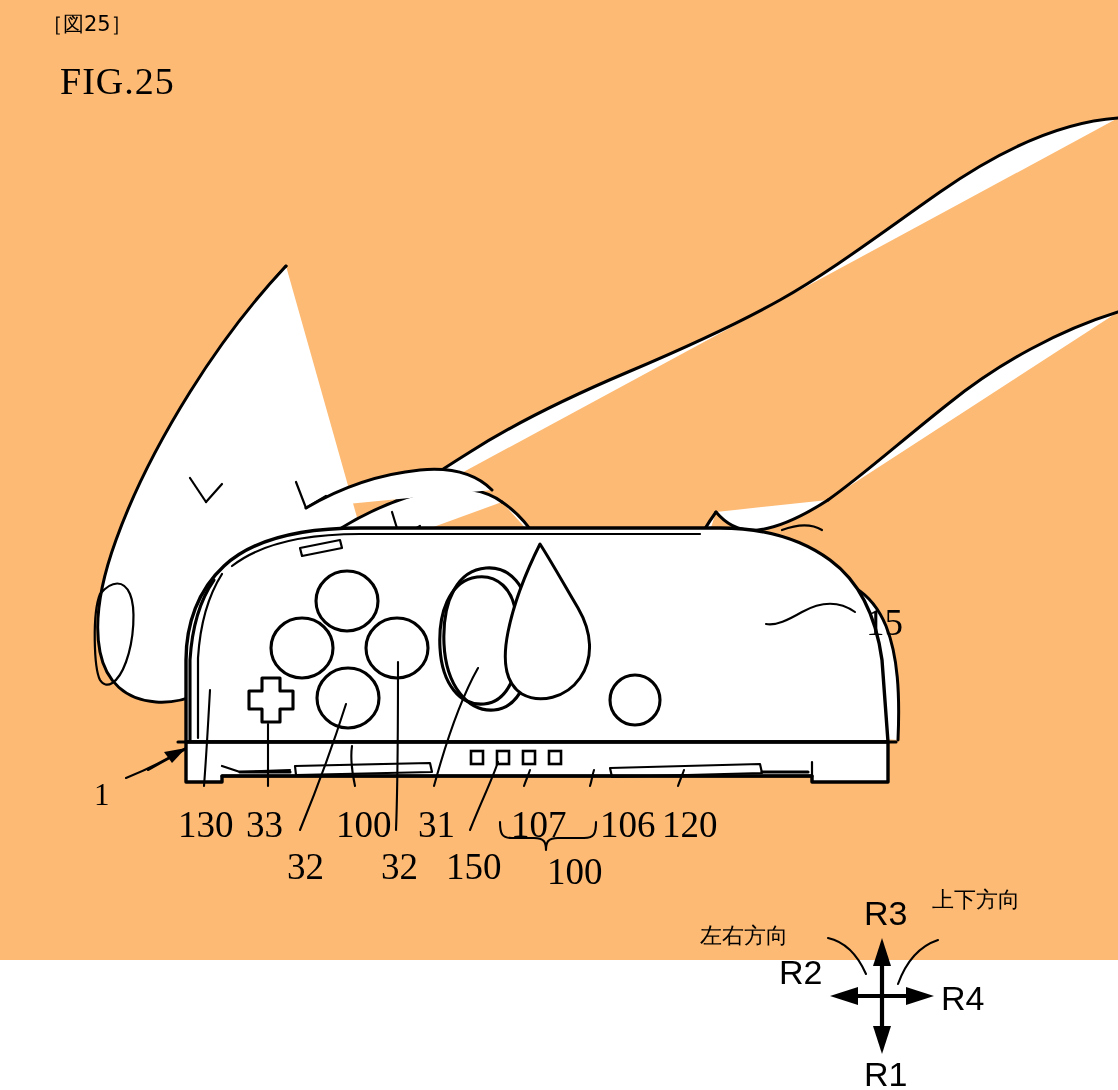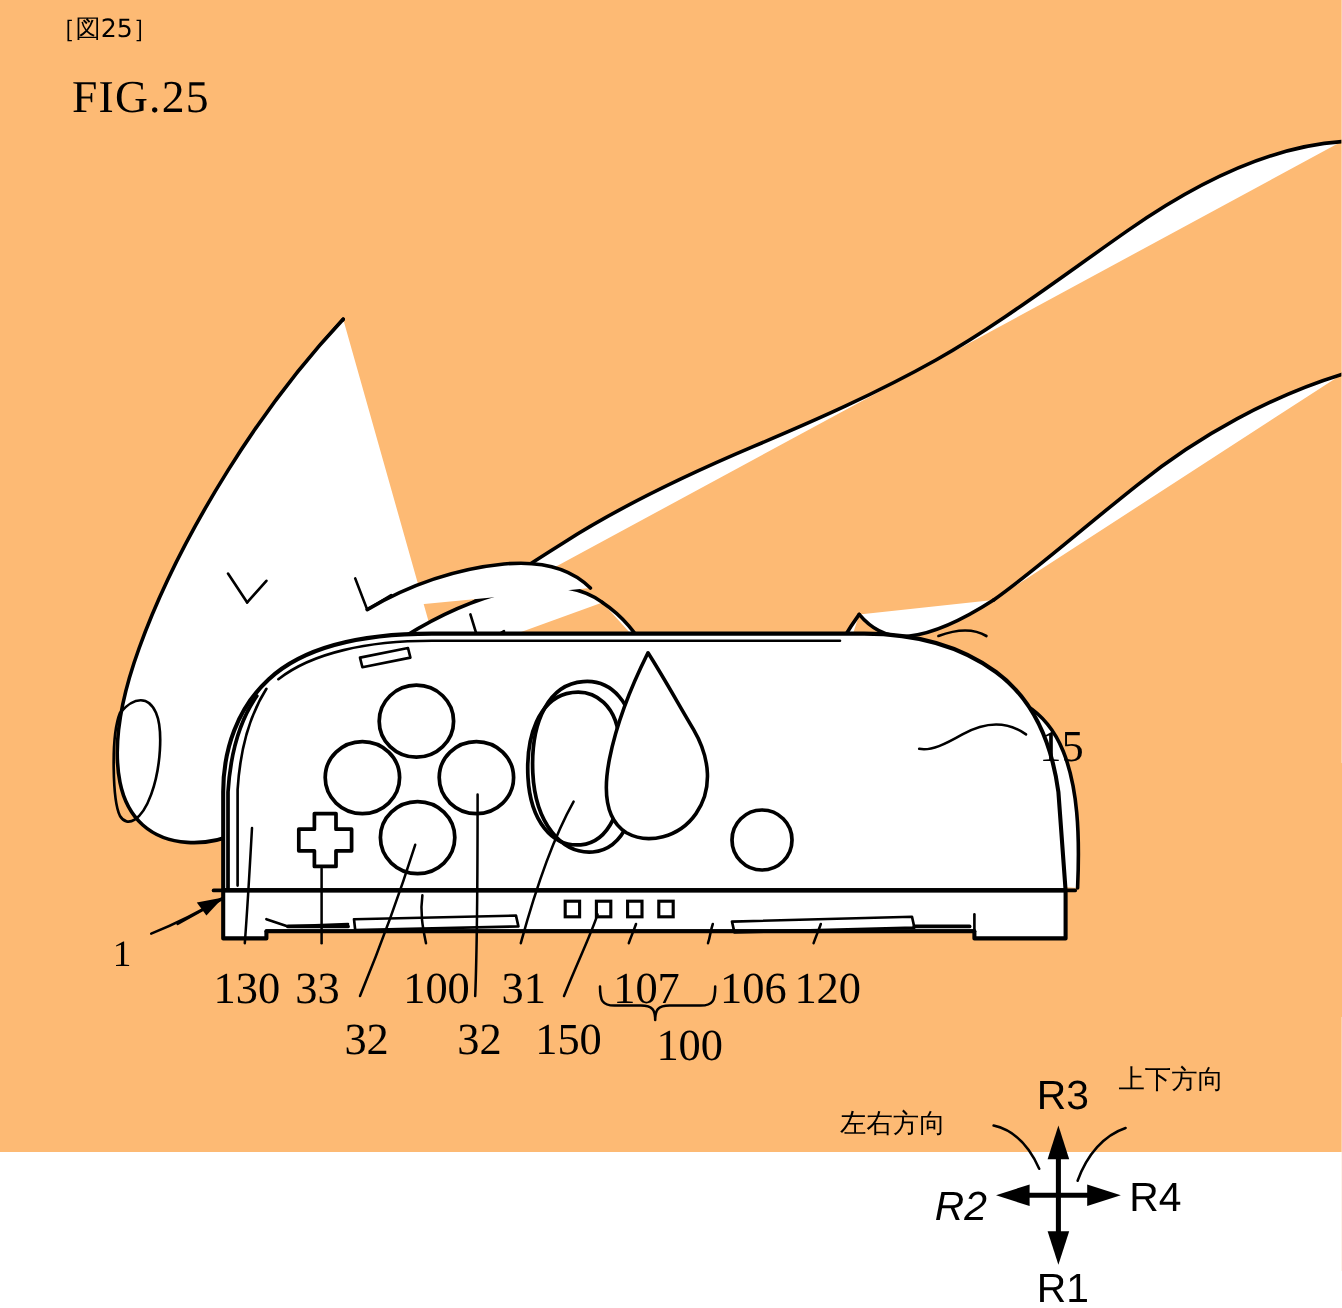--- a/index.html
+++ b/index.html
@@ -373,18 +373,18 @@
   <div class="num" style="left:381px; top:848px;">32</div>
   <div class="num" style="left:446px; top:848px;">150</div>
   <div class="num" style="left:511px; top:806px;">107</div>
   <div class="num" style="left:575px; top:806px;margin-left:25px;">106</div>
   <div class="num" style="left:547px; top:853px;">100</div>
   <div class="num" style="left:662px; top:806px;">120</div>
   <div class="num" style="left:866px; top:604px;">15</div>
 
   <div class="cmp-lbl" style="left:864px; top:896px;">R3</div>
   <div class="cmp-lbl" style="left:864px; top:1057px;">R1</div>
-  <div class="cmp-lbl" style="left:779px; top:989px;font-style:italic;">R2</div>
+  <div class="cmp-lbl" style="left:779px; top:955px;">R2</div>
   <div class="cmp-lbl" style="left:941px; top:981px;">R4</div>
   <div class="cmp-jp" style="left:700px; top:925px;">左右方向</div>
   <div class="cmp-jp" style="left:932px; top:889px;">上下方向</div>
 
 </div>
 
 </body></html>

